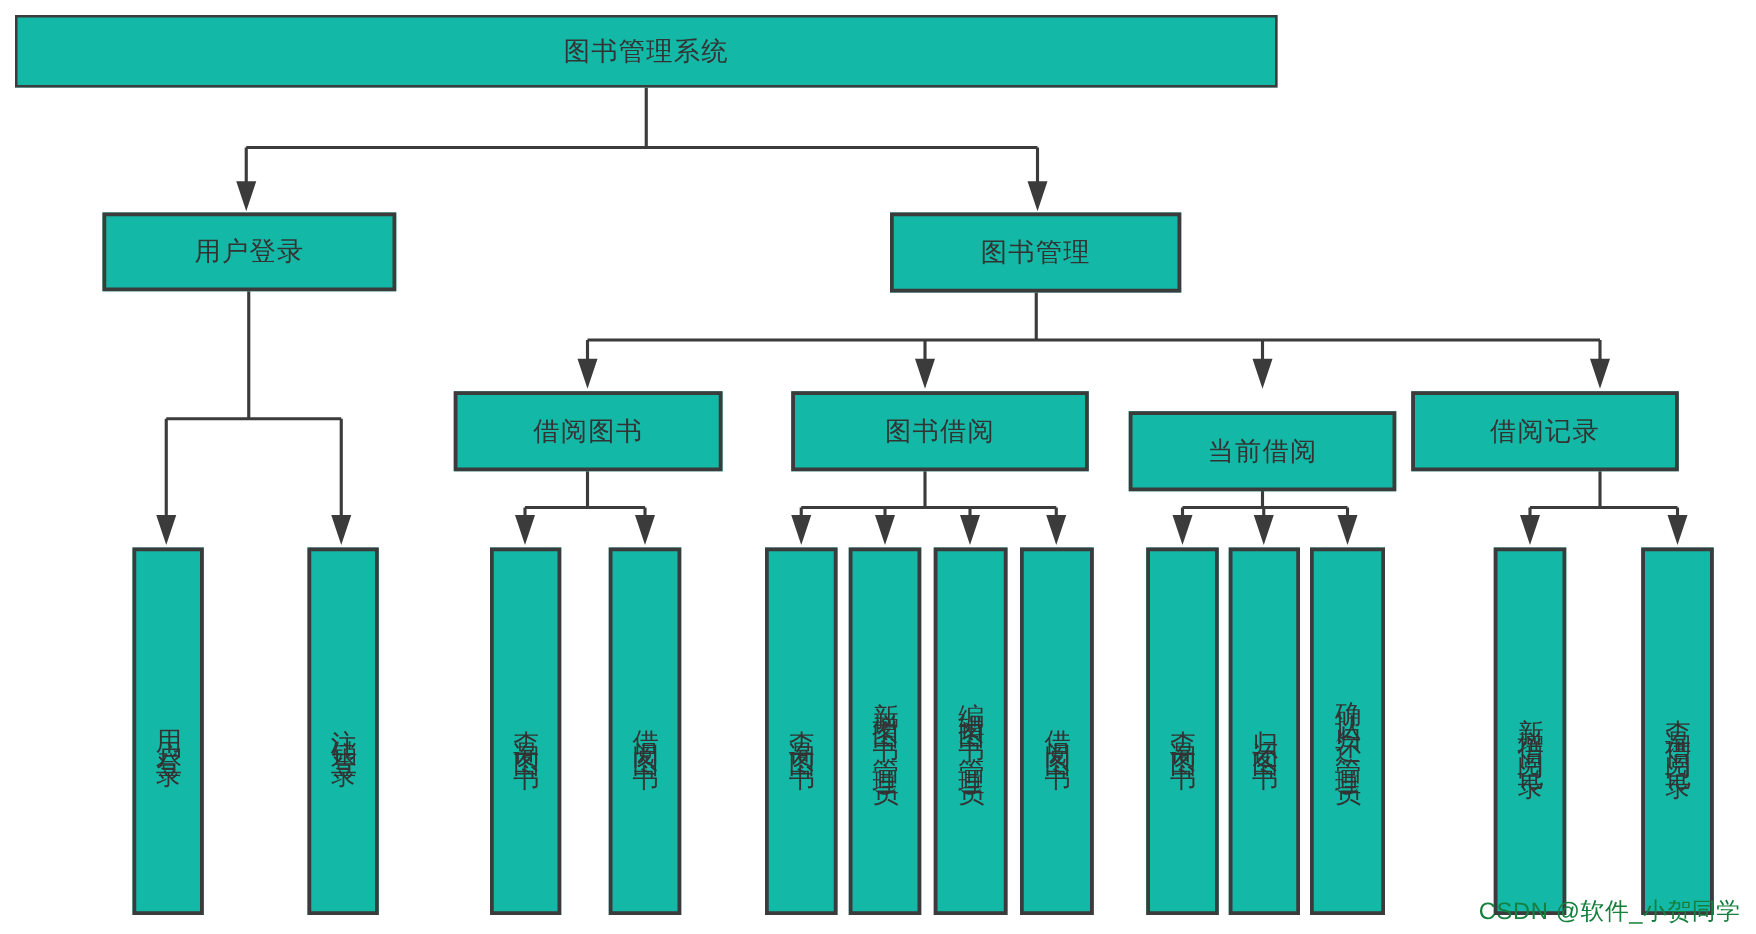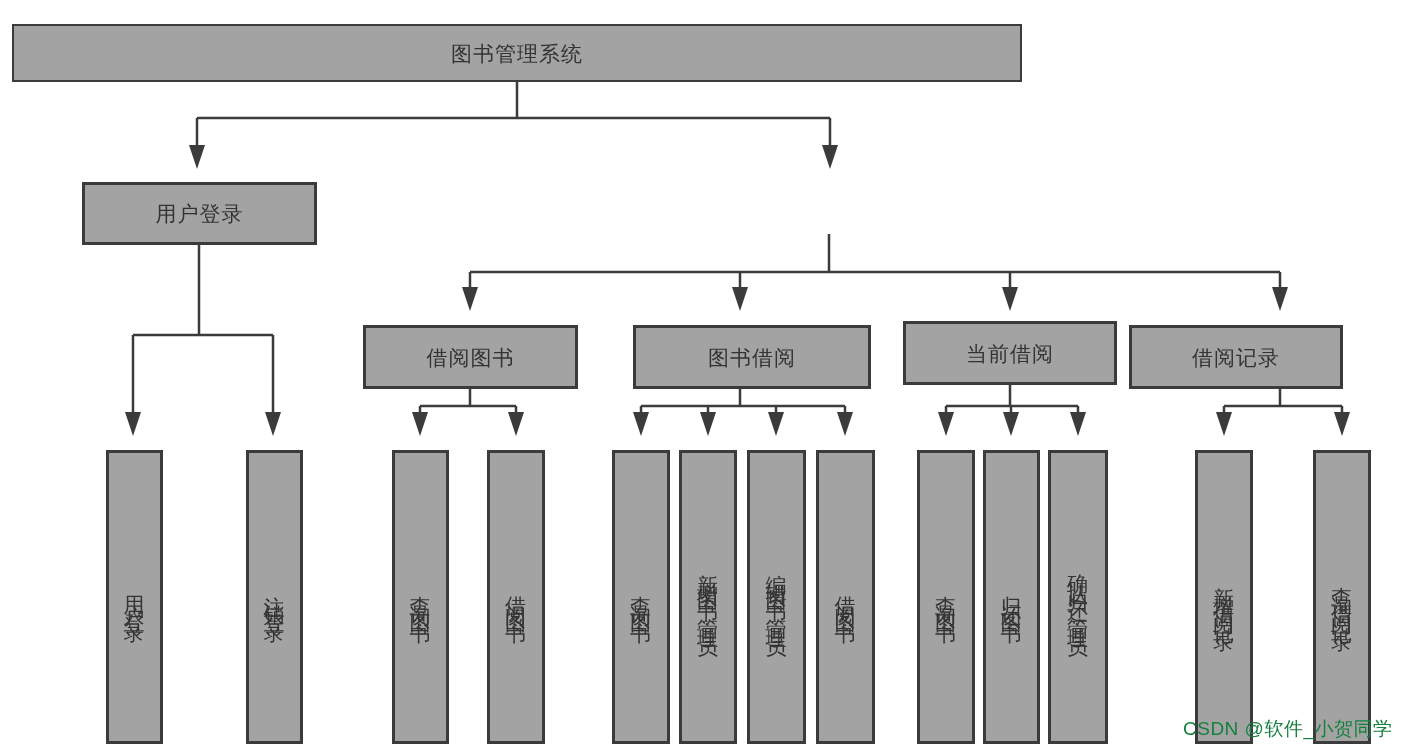--- a/index.html
+++ b/index.html
@@ -21,28 +21,27 @@
     height: 747px;
   }
   svg.connectors {
     position: absolute;
     left: 0; top: 0;
     z-index: 1;
   }
   .box {
     position: absolute;
     box-sizing: border-box;
-    background: #a3a3a3;
+    background: #14b8a6;
     border: 3px solid #3b3b3b;
     display: flex;
     align-items: center;
     justify-content: center;
     z-index: 2;
     color: #333333;
-    margin-top: 12px;
   }
   .box.root { border-width: 2.5px; }
   .box.h .lbl {
     font-size: 21px;
     letter-spacing: 1px;
     line-height: 1;
     white-space: nowrap;
   }
   .box.v .lbl {
     writing-mode: vertical-rl;
@@ -118,28 +117,31 @@
     </g>
   </svg>
 
   <div class="box h root" style="left:12px; top:12px; width:1010px; height:58px;">
     <span class="lbl">图书管理系统</span>
   </div>
 
   <div class="box h" style="left:82px; top:170px; width:235px; height:63px;">
     <span class="lbl">用户登录</span>
   </div>
+  <div class="box h" style="left:712px; top:170px; width:233px; height:64px;">
+    <span class="lbl">图书管理</span>
+  </div>
 
   <div class="box h" style="left:363px; top:313px; width:215px; height:64px;">
     <span class="lbl">借阅图书</span>
   </div>
   <div class="box h" style="left:633px; top:313px; width:238px; height:64px;">
     <span class="lbl">图书借阅</span>
   </div>
-  <div class="box h" style="left:903px; top:309px; width:214px; height:64px;">
+  <div class="box h" style="left:903px; top:329px; width:214px; height:64px;">
     <span class="lbl">当前借阅</span>
   </div>
   <div class="box h" style="left:1129px; top:313px; width:214px; height:64px;">
     <span class="lbl">借阅记录</span>
   </div>
 
   <div class="box v" style="left:106px; top:438px; width:57px; height:294px;">
     <span class="lbl">用户登录</span>
   </div>
   <div class="box v" style="left:246px; top:438px; width:57px; height:294px;">

